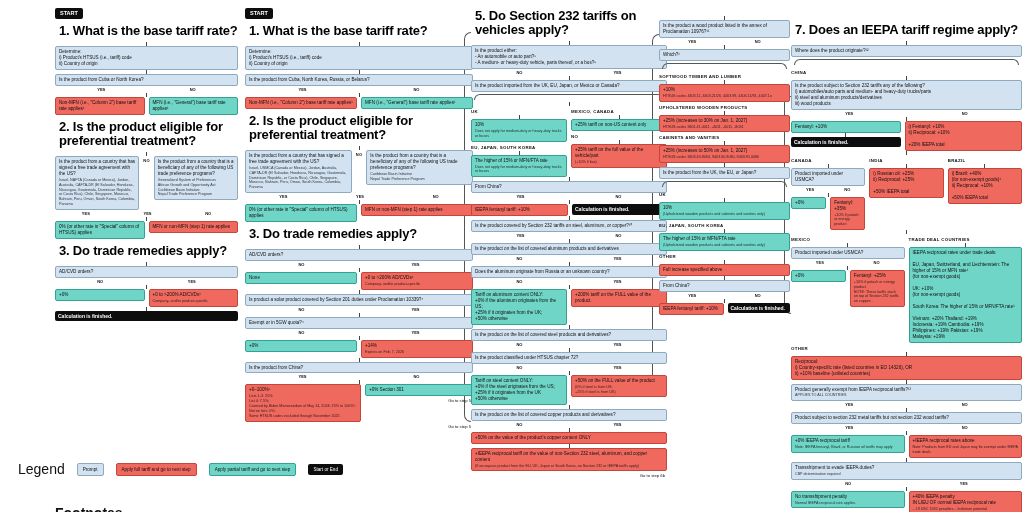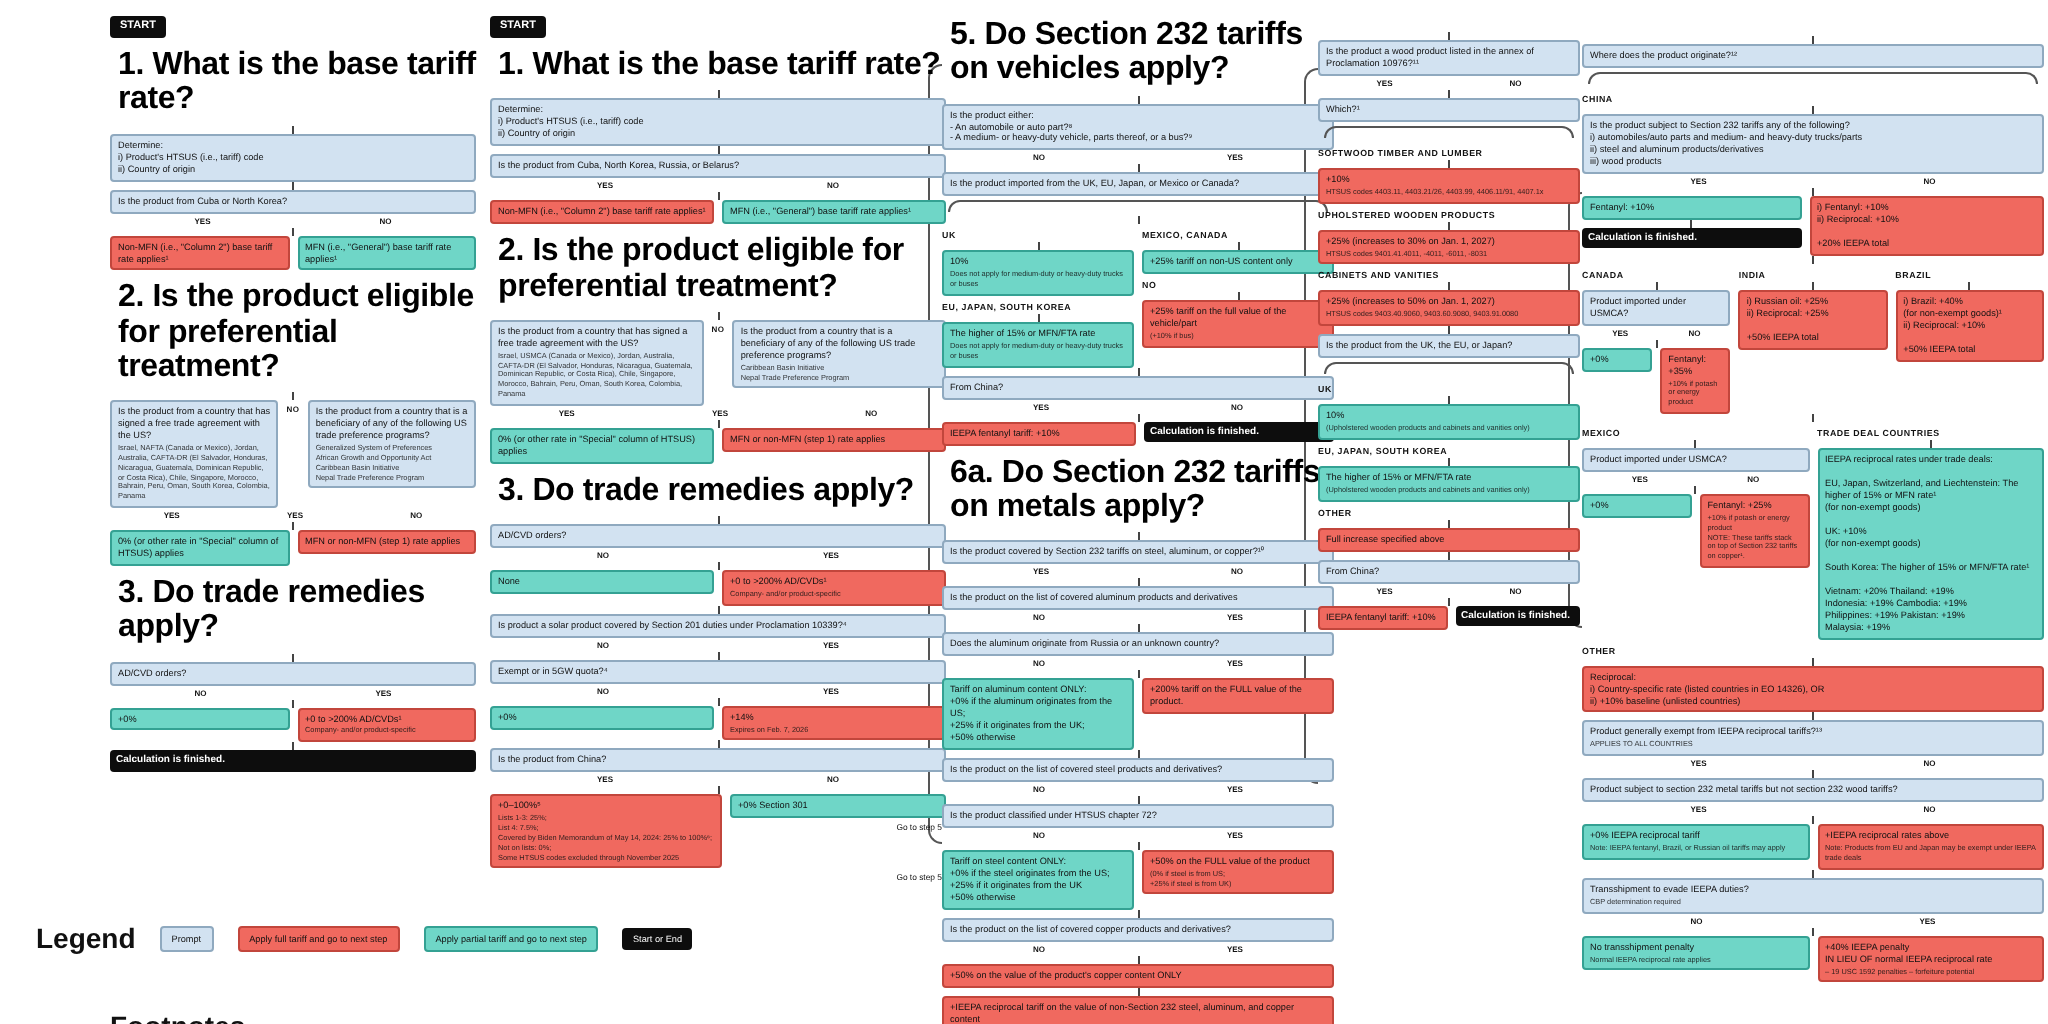--- a/index.html
+++ b/index.html
@@ -14,21 +14,21 @@
 
   .fc{border-radius:2px;padding:2px 3px;font-size:4.6px;line-height:1.3;box-sizing:border-box}
   .fc .t{white-space:pre-line}
   .fc .s{white-space:pre-line;font-size:3.7px;margin-top:1px;opacity:.85}
   .fc-prompt{background:#d2e2f1;border:1px solid #8fa9bf}
   .fc-full{background:#f0695f;border:1px solid #c2463c}
   .fc-partial{background:#6fd6c7;border:1px solid #34a193}
   .fc-start{background:#0d0d0d;color:#fff;font-weight:bold;font-size:5.5px;
             align-self:flex-start;padding:2px 5px;border-radius:2px}
   .fc-end{background:#0d0d0d;color:#fff;font-weight:bold;font-size:5px;border-radius:2px}
-  .fc-heading{font-weight:bold;font-size:16px;line-height:1.08;margin:5px 0 4px;
+  .fc-heading{font-weight:bold;font-size:13px;line-height:1.08;margin:5px 0 4px;
               letter-spacing:-.2px;color:#000;padding-left:4px}
   #col4 .fc-heading{font-size:11px}
   .fc-label{font-weight:bold;font-size:4.4px;letter-spacing:.3px;margin:3px 0 1px}
   .fc-note{font-size:4.2px;text-align:right;margin:2px 2px}
   .fc-yn{display:flex;justify-content:space-around;font-weight:bold;font-size:4px;margin:1px 0}
   .fc-row{display:flex;gap:4px;align-items:flex-start}
   .fc-row>.fc{flex:1}
   .fc-row>.fc-stack{flex:1}
   .fc-row>.fc-label{flex:0 0 auto;font-size:4px;margin-top:2px}
   .fc-stack{display:flex;flex-direction:column;min-width:0}
@@ -36,21 +36,21 @@
   .fc-brace{height:5px;border:1px solid #555;border-bottom:none;
             border-top-left-radius:6px;border-top-right-radius:6px;margin:2px 3px}
 
   .bracket{position:absolute;width:6px;border:1px solid #555;border-right:none;
            border-radius:8px 0 0 8px}
   #bracket1{left:464px;top:32px;height:388px}
   #bracket2{left:652px;top:34px;height:356px}
   #bracket3{left:784px;top:96px;height:216px}
 
   #legend{position:absolute;left:18px;top:461px;display:flex;align-items:center;gap:12px}
-  #legend .legend-title{font-size:14px;font-weight:bold}
+  #legend .legend-title{font-size:14px;font-weight:normal}
   .legend-box{font-size:4.6px;padding:3px 5px;border-radius:2px}
   .legend-prompt{background:#d2e2f1;border:1px solid #8fa9bf}
   .legend-full{background:#f0695f;border:1px solid #c2463c}
   .legend-partial{background:#6fd6c7;border:1px solid #34a193}
   .legend-end{background:#0d0d0d;color:#fff}
   #footnotes{position:absolute;left:55px;top:505px;font-size:14px;font-weight:bold}
 </style>
 </head>
 <body>
 
@@ -326,21 +326,20 @@
       </div>
       <div class="conn"></div>
       <div class="fc-row">
         <div class="fc fc-full">
           <div class="t">IEEPA fentanyl tariff: +10%</div>
         </div>
         <div class="fc fc-end">
           <div class="t">Calculation is finished.</div>
         </div>
       </div>
-      <div class="fc-heading">6a. Do Section 232 tariffs on metals apply?</div>
       <div class="conn"></div>
       <div class="fc fc-prompt">
         <div class="t">Is the product covered by Section 232 tariffs on steel, aluminum, or copper?¹⁰</div>
       </div>
       <div class="fc-yn">
         <span>YES</span>
         <span>NO</span>
       </div>
       <div class="conn"></div>
       <div class="fc fc-prompt">
@@ -485,20 +484,21 @@
       <div class="fc-row">
         <div class="fc fc-full">
           <div class="t">IEEPA fentanyl tariff: +10%</div>
         </div>
         <div class="fc fc-end">
           <div class="t">Calculation is finished.</div>
         </div>
       </div>
     </div>
   <div class="fcol" id="col5">
+      <div class="fc-heading">7. Does an IEEPA tariff regime apply?</div>
       <div class="conn"></div>
       <div class="fc fc-prompt">
         <div class="t">Where does the product originate?¹²</div>
       </div>
       <div class="fc-brace"></div>
       <div class="fc-label">CHINA</div>
       <div class="conn"></div>
       <div class="fc fc-prompt">
         <div class="t">Is the product subject to Section 232 tariffs any of the following?
 i) automobiles/auto parts and medium- and heavy-duty trucks/parts

